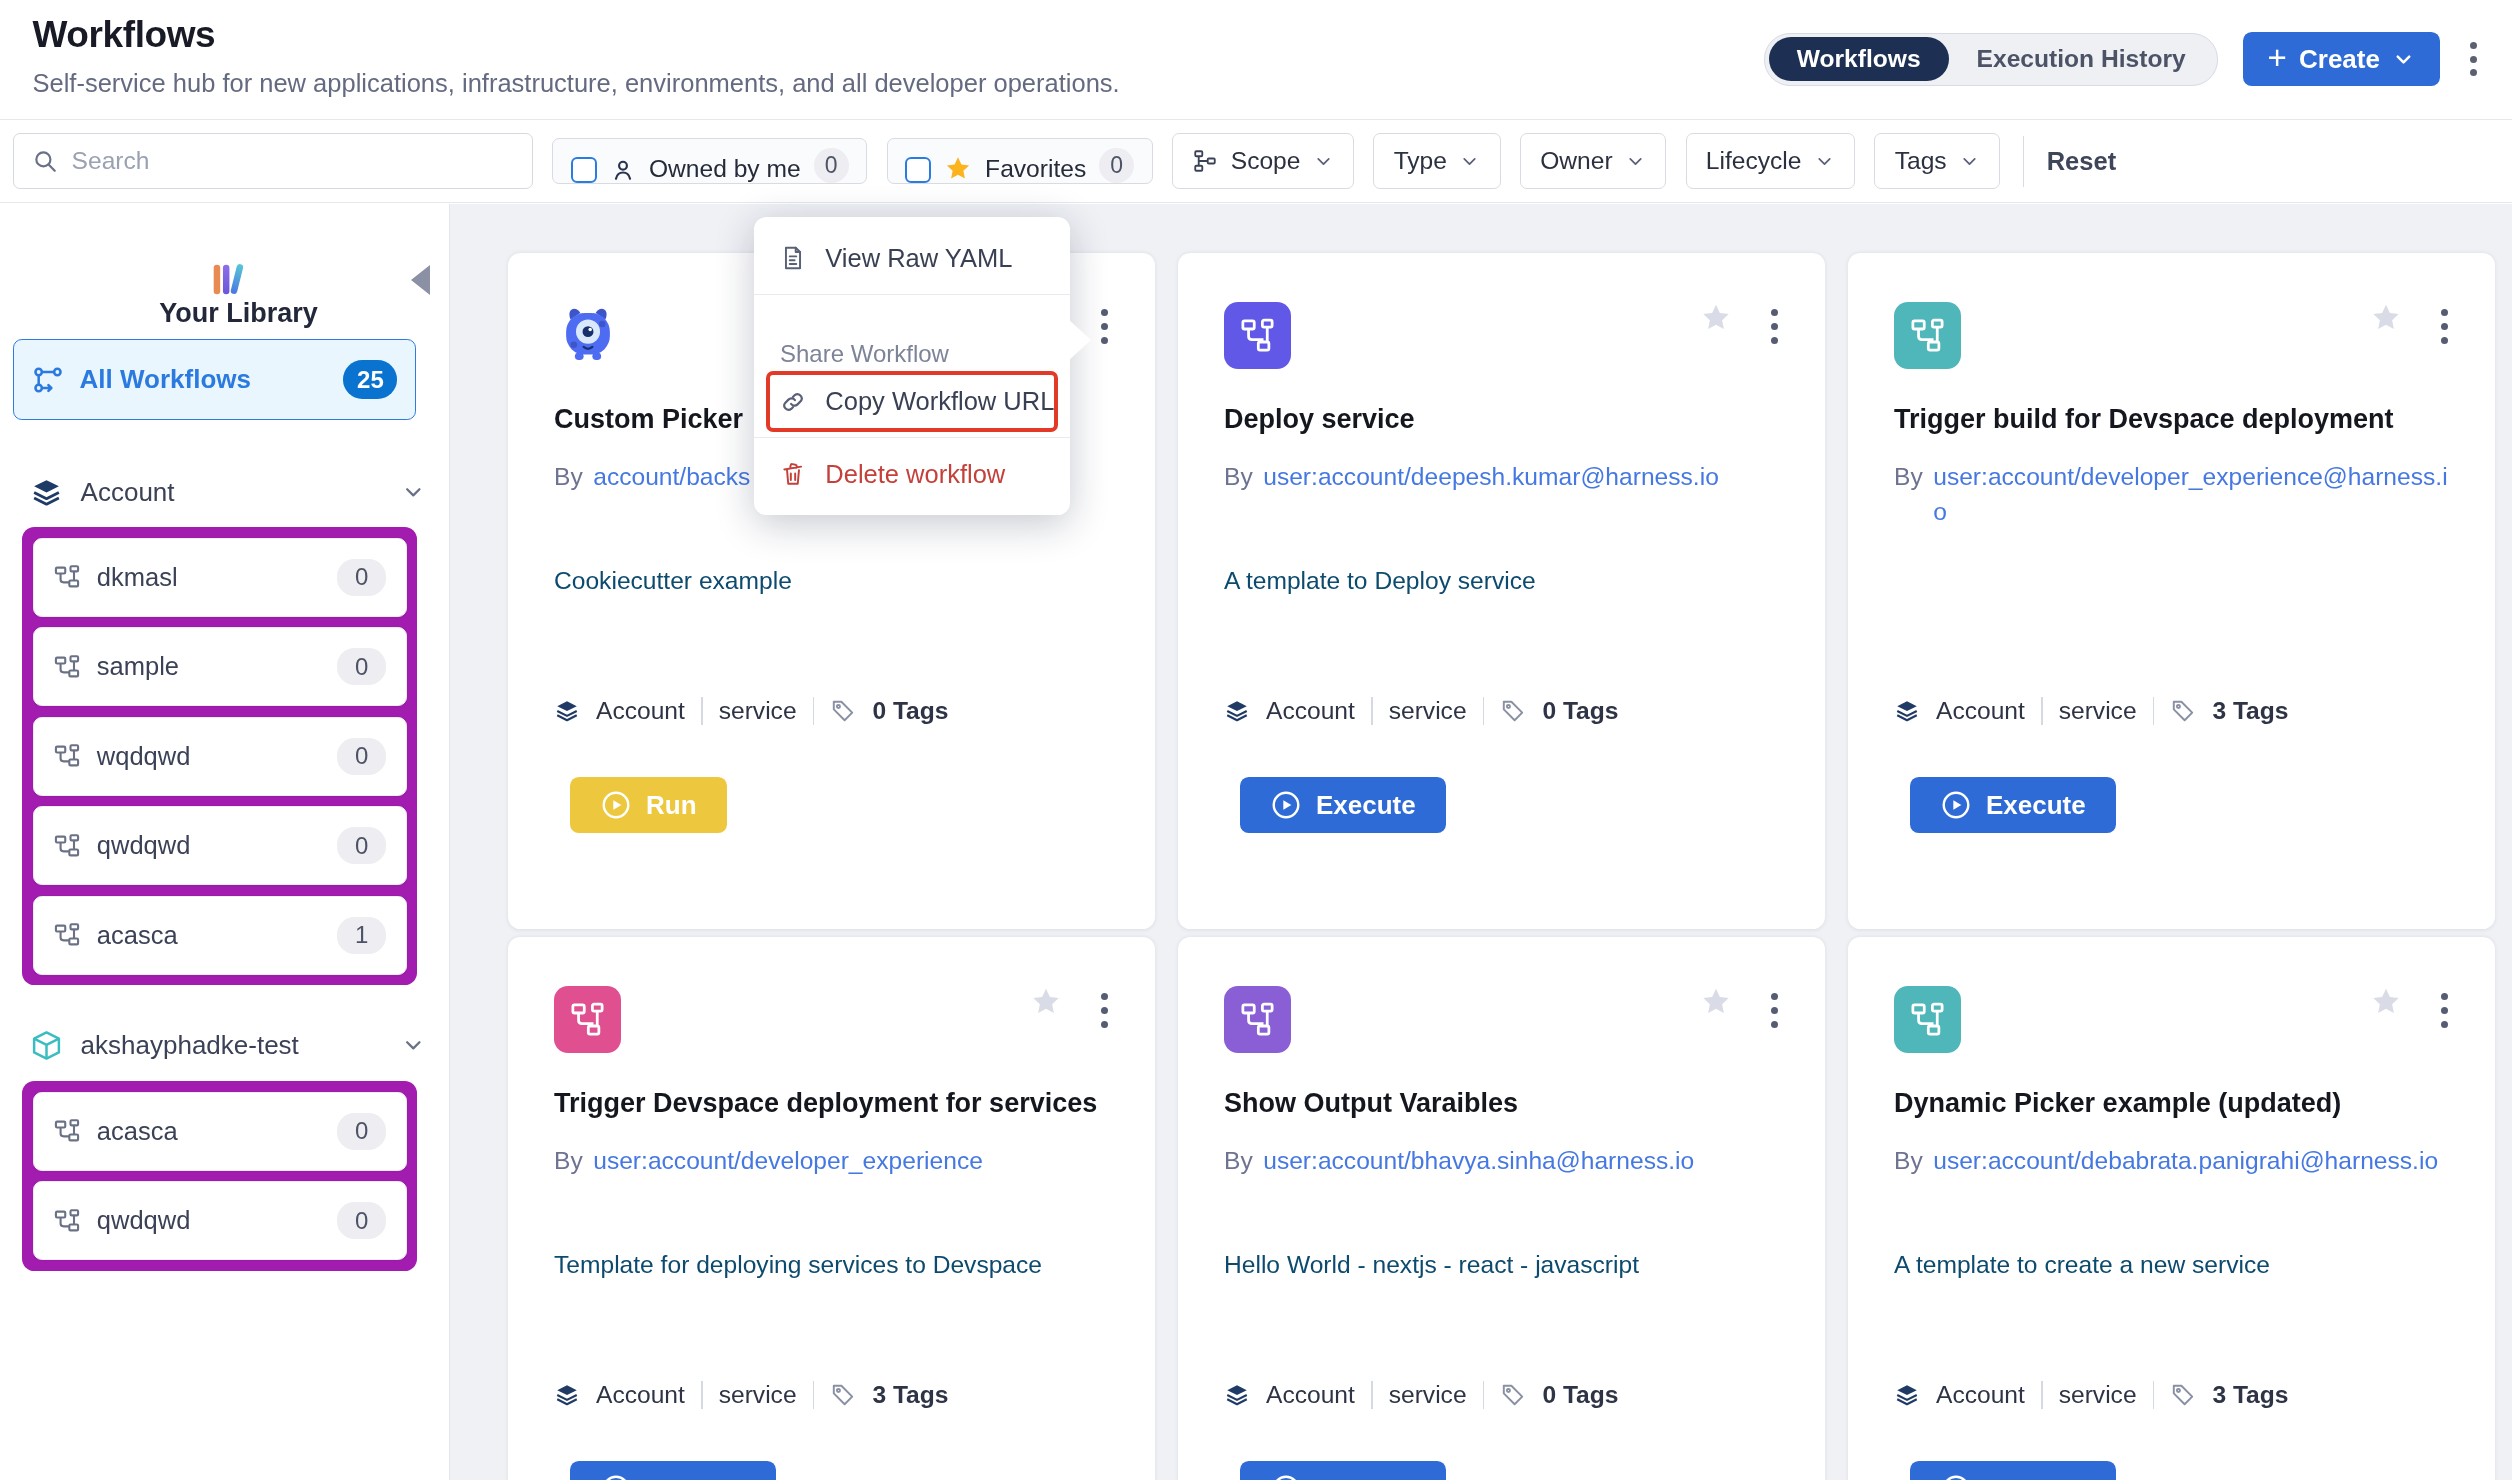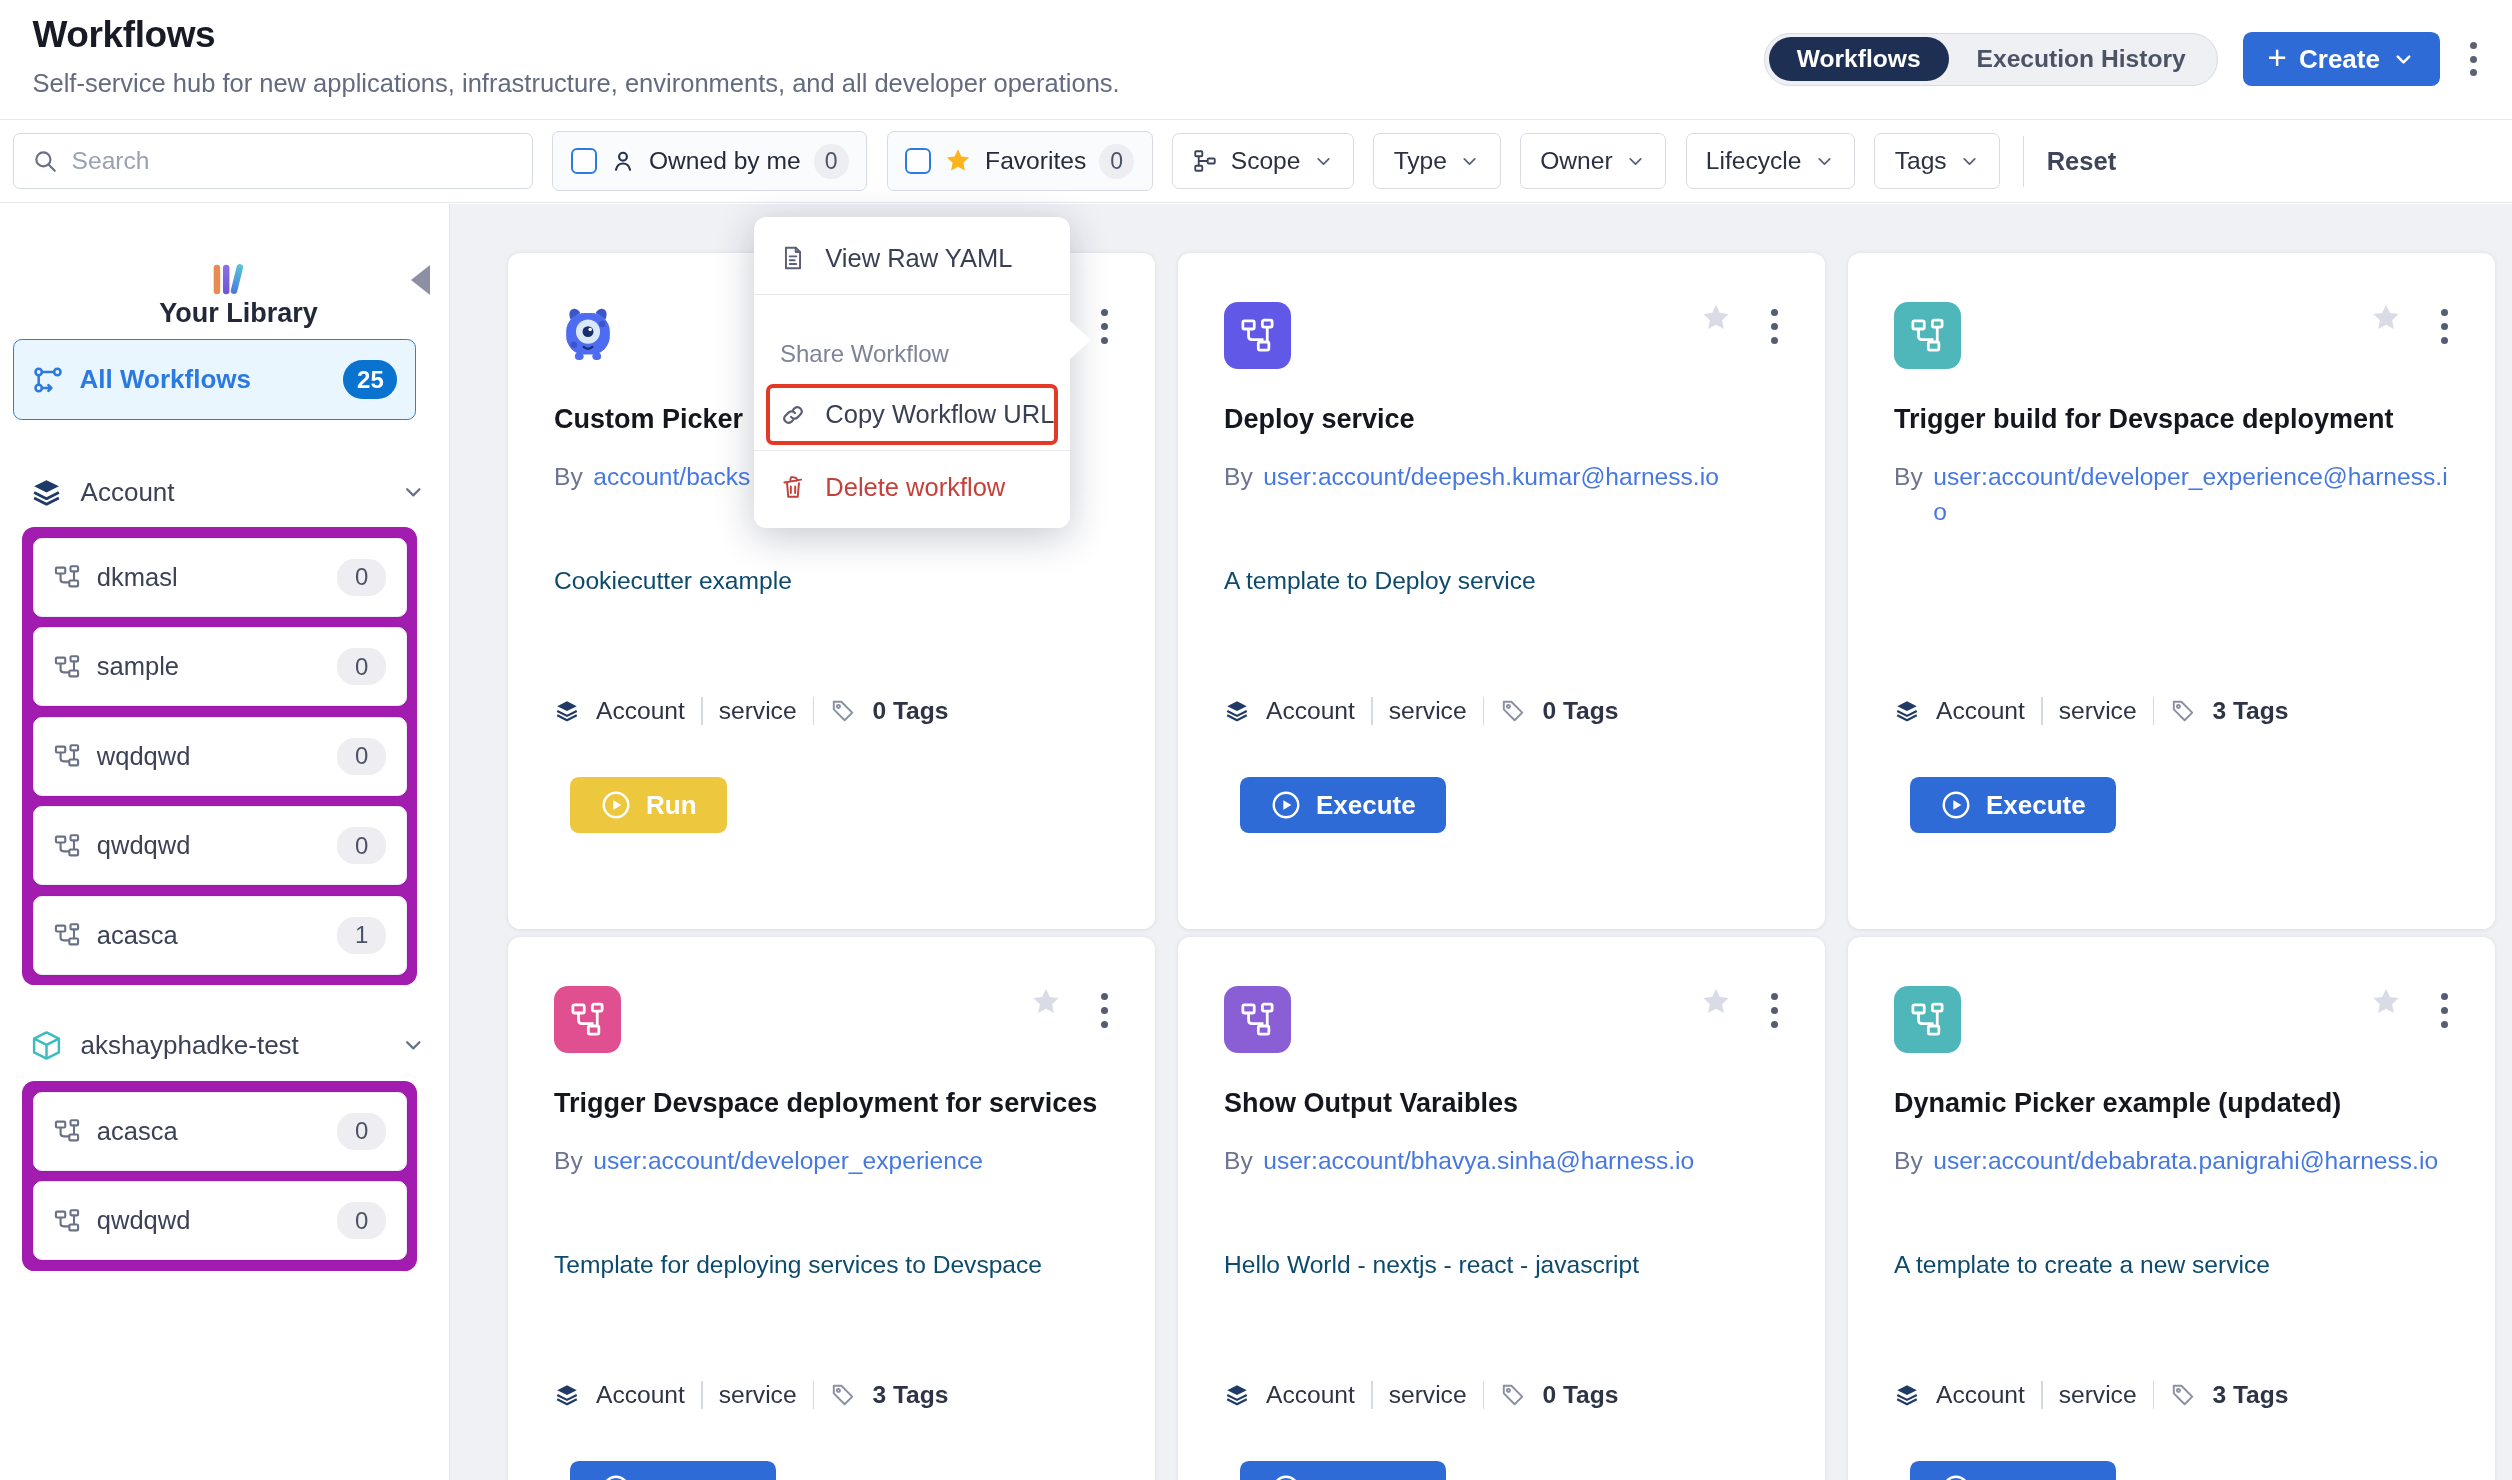--- a/index.html
+++ b/index.html
@@ -18,21 +18,21 @@
   .create-btn { display:flex; align-items:center; gap:12.3px; height:54px; padding:0 24.6px; background:#2e6bd6; border:none; border-radius:8.8px; color:#fff; font-size:26px; font-weight:700; font-family:inherit; }
   .create-btn .plus { font-size:33px; font-weight:400; line-height:1; margin-top:-3.5px; }
   .kebab { display:flex; flex-direction:column; gap:6.1px; padding:7px 5.3px; }
   .kebab i { width:7px; height:7px; border-radius:50%; background:#5c6172; }
 
   
   .fbar { position:absolute; left:0; top:119px; right:0; height:84px; background:#fff; border-top:0.9px solid #e6e8ee; border-bottom:0.9px solid #e6e8ee; display:flex; align-items:center; padding:0 24.6px 0 13px; gap:19.3px; }
   .search { width:520px; height:56px; border:0.9px solid #d5d9e2; border-radius:7px; background:#fff; display:flex; align-items:center; gap:14px; padding:0 17.6px; }
   .search input { border:none; outline:none; flex:1; font-size:24.6px; color:#2c3142; font-family:inherit; background:transparent; }
   .search input::placeholder { color:#9aa1b2; }
-  .chip { height:60px; border:0.9px solid #d8dbe4; background:#fafbfd; border-radius:7px; display:flex; align-items:center; gap:13px; padding:0 17.6px; }
+  .chip { height:46px; border:0.9px solid #d8dbe4; background:#fafbfd; border-radius:7px; display:flex; align-items:flex-end; gap:13px; padding:0 17.6px; }
   .cb { width:26px; height:26px; border:2.6px solid #2b7ce2; border-radius:6.1px; background:#fff; flex:none; }
   .chip .lbl { font-size:24.6px; color:#262b3a; white-space:nowrap; }
   .cnt { min-width:35px; height:35px; padding:0 9.7px; background:#ededf2; border-radius:17.6px; font-size:23px; color:#4d5366; display:flex; align-items:center; justify-content:center; }
   .fsel { height:56px; border:0.9px solid #d8dbe4; background:#fff; border-radius:7px; display:flex; align-items:center; gap:12.3px; padding:0 19.3px; font-size:24.6px; color:#2c3142; white-space:nowrap; }
   .vdiv { width:0.9px; height:51px; background:#d8dbe4; margin:0 3.5px; }
   .reset { font-size:25.5px; font-weight:600; color:#40465a; }
 
   
   .sidebar { position:absolute; left:0; top:204px; bottom:0; width:450px; background:#fff; border-right:0.9px solid #e3e6ed; }
   .libhead { position:absolute; left:24.6px; right:17.6px; top:57px; display:flex; align-items:center;flex-direction:column; }
@@ -66,21 +66,21 @@
   .pipe { width:1.8px; height:28px; background:#d5d9e2; }
   .cmeta .tags { font-weight:600; }
   .cbtn { position:absolute; left:46px; top:524px; height:56px; padding:0 30px; border:none; border-radius:8.8px; display:inline-flex; align-items:center; gap:14px; font-size:26px; font-weight:700; color:#fff; font-family:inherit;margin-left:16px; }
   .cbtn.execute { background:#2e6bd6; }
   .cbtn.run { background:#edc83f; }
 
   
   .menu { position:absolute; left:754px; top:217px; width:316px; background:#fff; border-radius:12.3px; box-shadow:0 8.8px 39px rgba(22,28,60,.24); padding:14px 0; z-index:60; }
   .mitem { height:54px; display:flex; align-items:center; gap:19.3px; padding:0 26px; font-size:25.5px; color:#3a4054; white-space:nowrap; }
   .mdiv { height:0.9px; background:#e8eaf0; margin:8.8px 0; }
-  .mlabel { padding:7px 26px 20px; font-size:24px; color:#7e8498;margin-top:38px; }
+  .mlabel { padding:7px 26px 7px; font-size:24px; color:#7e8498;margin-top:38px; }
   .mitem.copy { position:relative; }
   .red-ann { position:absolute; left:12.3px; right:12.3px; top:-3.5px; bottom:-3.5px; border:4.4px solid #e23a27; border-radius:7px; pointer-events:none; }
   .mitem.delete { color:#c5403a; }
   .marrow { position:absolute; right:-21px; top:102px; width:0; height:0; border-top:21px solid transparent; border-bottom:21px solid transparent; border-left:23px solid #fff; }
 
   svg { display:block; flex:none; }
 </style>
 </head>
 <body>
 

